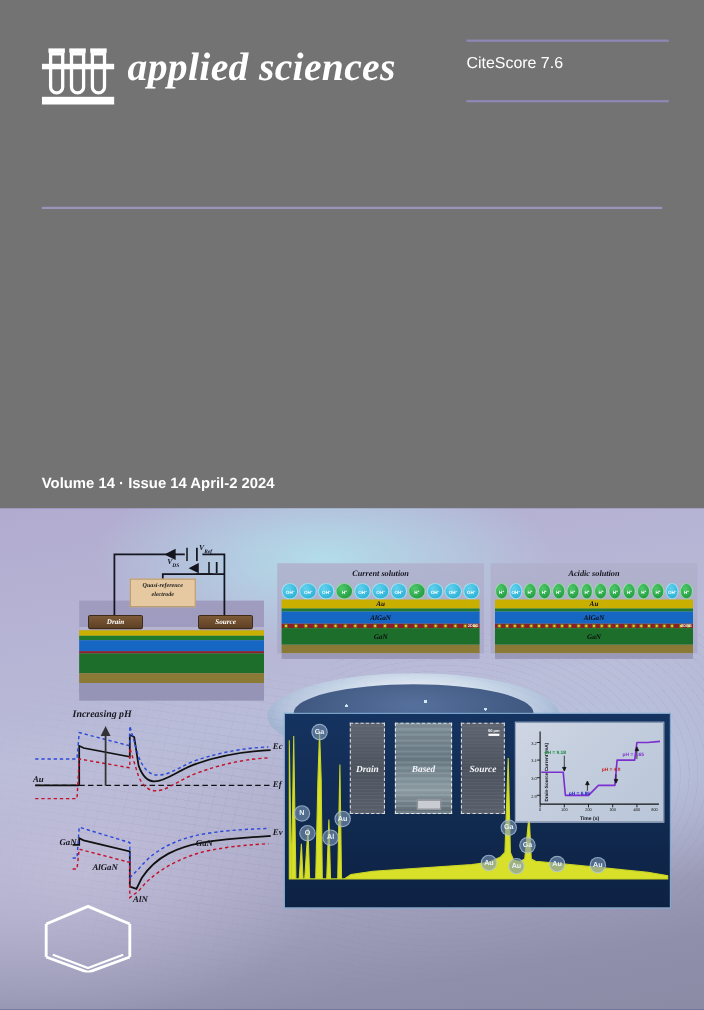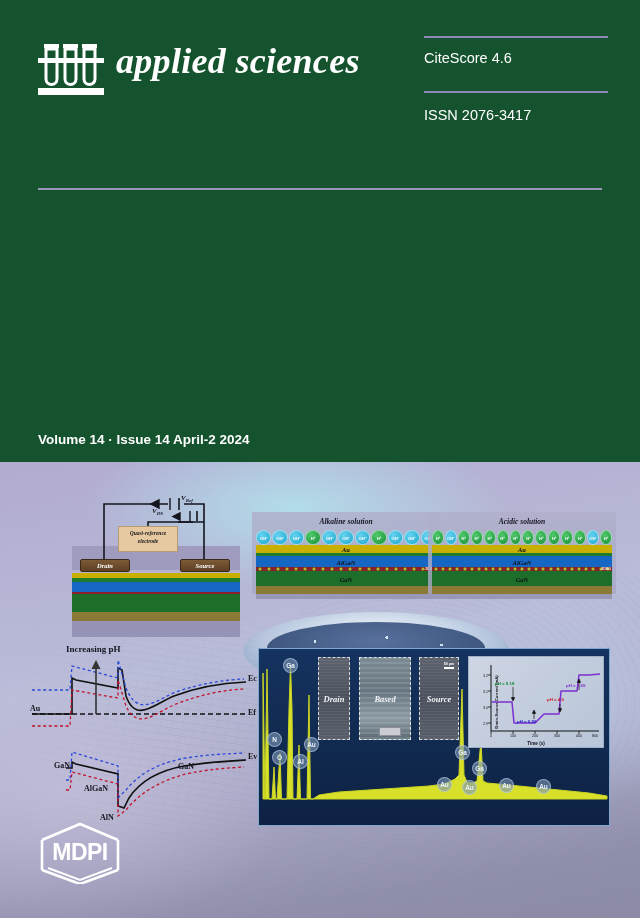--- a/index.html
+++ b/index.html
@@ -8,21 +8,21 @@
     font-family: "Liberation Sans", sans-serif;
     background:#4a4480;
     overflow:hidden;
     position:relative;
   }
   .cover { position:relative; width:640px; height:918px; overflow:hidden; }
 
   
   .header-zone{
     position:absolute; left:0; top:0; width:640px; height:462px;
-    background:#14532d;
+    background:#737373;
   }
   .masthead{ position:absolute; left:38px; top:38px; width:340px; height:66px; }
   .logo-rack{ position:absolute; left:0; top:2px; width:66px; height:60px; }
   .journal-name{
     position:absolute; left:78px; top:2px;
     font-family:"Liberation Serif", serif;
     font-style:italic; font-weight:700;
     font-size:36px; color:#ffffff; letter-spacing:.3px;
     white-space:nowrap;
   }
@@ -134,21 +134,21 @@
   }
   .wlab{
     position:absolute; font-family:"Liberation Serif",serif; font-style:italic;
     font-weight:700; font-size:7px; color:#12121f; white-space:nowrap;
   }
 
   
   .sol-panel{ position:absolute; top:50px; width:188px; height:82px;
     background:linear-gradient(180deg,rgba(176,176,204,.85) 0%,rgba(166,168,198,.8) 100%); }
   .sol-b{ left:252px; }
-  .sol-c{ left:428px; }
+  .sol-c{ left:446px; }
   .sol-title{
     position:absolute; left:0; right:0; top:5px; text-align:center;
     font-family:"Liberation Serif",serif; font-style:italic; font-weight:700;
     font-size:7.5px; color:#15151f;
   }
   .ions{ position:absolute; left:4px; top:18px; width:180px; height:15px; display:flex; gap:1px; }
   .ion{
     flex:1; height:15px; border-radius:50%;
     font-size:4.2px; font-weight:700; color:#fff; text-align:center; line-height:15px;
     border:1px solid rgba(255,255,255,.5);
@@ -170,21 +170,21 @@
   }
   .eg-row{ position:absolute; left:2px; right:2px; top:50%; transform:translateY(-50%);
     display:flex; justify-content:space-between; }
   .eg{ width:4px; height:4px; border-radius:50%; background:#e0d24a; border:.5px solid #7a6d10; }
   .deg-tag{ position:absolute; right:1px; top:50%; transform:translateY(-50%);
     font-size:3.6px; font-weight:700; color:#eee; }
 
   
   .panel-d{ position:absolute; left:14px; top:176px; width:250px; height:190px; }
   .band-lbl{
-    position:absolute; font-family:"Liberation Serif",serif; 
+    position:absolute; font-family:"Liberation Serif",serif; font-style:italic;
     font-weight:700; font-size:8px; color:#16161f; white-space:nowrap;
   }
   .band-lbl.big{ font-size:9px; }
 
   
   .panel-e{
     position:absolute; left:258px; top:186px; width:352px; height:178px;
     background:linear-gradient(180deg,#153360 0%,#10294e 60%,#0d2143 100%);
     border:1px solid #7fa8cf;
   }
@@ -260,24 +260,23 @@
             <rect x="0" y="48" width="66" height="7"></rect>
           </g>
         </svg>
       </div>
       <div class="journal-name">applied sciences</div>
     </div>
 
     <div class="metrics">
       <div class="rule"></div>
       <div class="metrics-lines">
-        <div class="metric-line">CiteScore 4.6</div>
+        <div class="metric-line">CiteScore 7.6</div>
       </div>
       <div class="rule2"></div>
-      <div class="issn">ISSN 2076-3417</div>
     </div>
 
     <div class="title-rule"></div>
     <div class="volume-line">Volume 14 · Issue 14 April-2 2024</div>
   </div>
 
   <div class="art">
 
     <div class="circuit"></div>
     <div class="circuit2"></div>
@@ -322,21 +321,21 @@
         <div class="lay lay-gan"></div>
         <div class="lay lay-buf"></div>
         <div class="lay lay-sub"></div>
       </div>
 
       <div class="contact c-drain">Drain</div>
       <div class="contact c-source">Source</div>
     </div>
 
     <div class="sol-panel sol-b">
-      <div class="sol-title">Alkaline solution</div>
+      <div class="sol-title">Current solution</div>
       <div class="ions">
         <div class="ion ion-oh">OH⁻</div>
         <div class="ion ion-oh">OH⁻</div>
         <div class="ion ion-oh">OH⁻</div>
         <div class="ion ion-h">H⁺</div>
         <div class="ion ion-oh">OH⁻</div>
         <div class="ion ion-oh">OH⁻</div>
         <div class="ion ion-oh">OH⁻</div>
         <div class="ion ion-h">H⁺</div>
         <div class="ion ion-oh">OH⁻</div>
@@ -473,21 +472,21 @@
                  C 128 132, 150 124, 172 120 C 196 116, 214 116, 230 115" stroke="#2b49d8" stroke-width="1.3" fill="none" stroke-dasharray="3,2.6"></path>
 
         <path d="M52 152 L56 152 L58 134 L104 146 L104 178 L112 172
                  C 128 152, 150 142, 172 136 C 196 131, 214 130, 230 129" stroke="#c4112a" stroke-width="1.3" fill="none" stroke-dasharray="3,2.6"></path>
       </svg>
 
       <div class="band-lbl big" style="left:52px; top:6px;">Increasing pH</div>
       <div class="band-lbl" style="left:16px; top:66px;">Au</div>
       <div class="band-lbl" style="left:40px; top:123px;">GaN</div>
       <div class="band-lbl" style="left:70px; top:146px;">AlGaN</div>
-      <div class="band-lbl" style="left:86px; top:175px;">AlN</div>
+      <div class="band-lbl" style="left:107px; top:175px;">AlN</div>
       <div class="band-lbl" style="left:164px; top:124px;">GaN</div>
       <div class="band-lbl" style="left:234px; top:36px;text-align:center;">Ec</div>
       <div class="band-lbl" style="left:234px; top:70px;">Ef</div>
       <div class="band-lbl" style="left:234px; top:114px;">Ev</div>
     </div>
 
     <div class="panel-e">
       <svg class="eds-svg" width="352" height="178" aria-hidden="true">
         <path d="M4 150 L4 24 L6 150 L8 20 L10 150 L13 150
                  L15 118 L16.5 150 L18 150
@@ -586,17 +585,16 @@
     <div class="mdpi">
       <svg width="92" height="62" style="position:absolute;left:0;top:0;" aria-hidden="true">
         <g stroke="#ffffff" stroke-width="2.6" fill="none">
           <path d="M8 18 L8 48"></path>
           <path d="M84 18 L84 48"></path>
           <path d="M8 18 L46 2 L84 18"></path>
           <path d="M8 48 L46 62 L84 48"></path>
           <path d="M14 46 L46 58 L78 46" stroke-width="2"></path>
         </g>
       </svg>
-      <div class="mdpi-text">MDPI</div>
     </div>
 
   </div>
 </div>
 
 </body></html>

